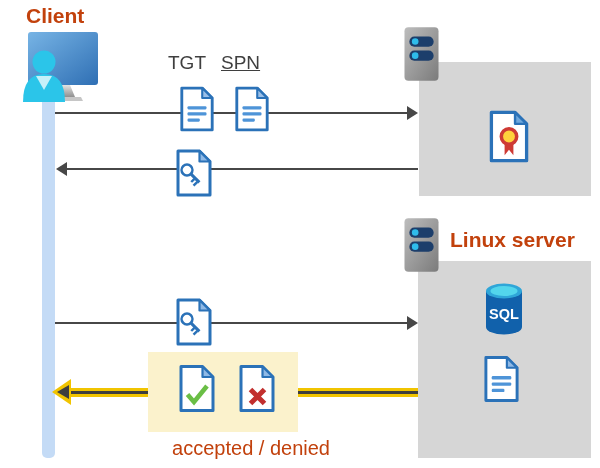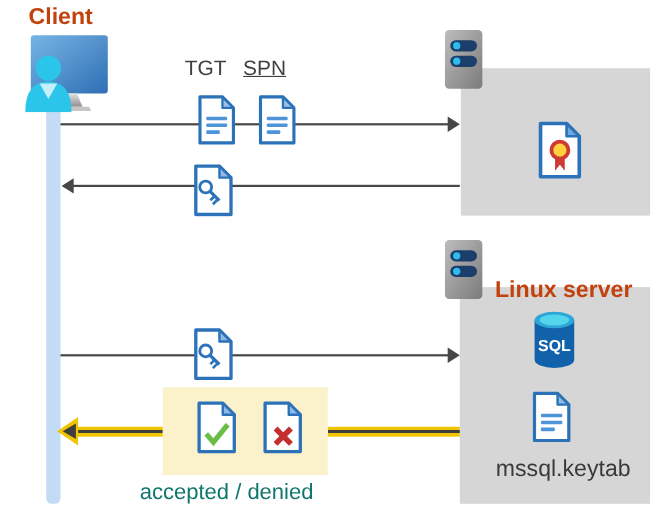--- a/index.html
+++ b/index.html
@@ -117,21 +117,21 @@
     <path d="M4 2 L25.5 2 L36 12.5 L36 46 L4 46 Z" fill="#fff" stroke="#2b72b8" stroke-width="3" stroke-linejoin="round"></path>
     <path d="M25.5 2 L25.5 12.5 L36 12.5 Z" fill="#8fb9e6" stroke="#2b72b8" stroke-width="2.2" stroke-linejoin="round"></path>
     <g transform="translate(13,21) rotate(45)" stroke="#2b72b8" fill="none">
       <circle cx="0" cy="0" r="5.4" stroke-width="2.6"></circle>
       <line x1="5.4" y1="0" x2="17.5" y2="0" stroke-width="3"></line>
       <line x1="11.5" y1="1" x2="11.5" y2="5.5" stroke-width="2.4"></line>
       <line x1="15.7" y1="1" x2="15.7" y2="6.5" stroke-width="2.4"></line>
     </g>
   </svg>
 
-  <div class="abs node-title" style="left:450px;top:227px;width:145px;margin-top:24px;">Linux server</div>
+  <div class="abs node-title" style="left:450px;top:227px;width:145px;">Linux server</div>
   <div class="abs gray-box" style="left:418px;top:261px;width:173px;height:197px;"></div>
 
   <svg class="abs icon" style="left:404px;top:217px;" width="35" height="56" viewBox="0 0 36 56">
     <rect x="0.5" y="0.5" width="35" height="55" rx="4" fill="url(#gServer)"></rect>
     <rect x="5.5" y="10" width="25" height="10.5" rx="5.2" fill="#1c3e6b"></rect>
     <circle cx="11.5" cy="15.2" r="3.4" fill="#2fbceb"></circle>
     <rect x="5.5" y="24.5" width="25" height="10.5" rx="5.2" fill="#1c3e6b"></rect>
     <circle cx="11.5" cy="29.7" r="3.4" fill="#2fbceb"></circle>
   </svg>
 
@@ -143,35 +143,34 @@
   </svg>
 
   <svg class="abs icon" style="left:482px;top:355px;" width="39" height="48" viewBox="0 0 40 48">
     <path d="M4 2 L25.5 2 L36 12.5 L36 46 L4 46 Z" fill="#fff" stroke="#2b72b8" stroke-width="3" stroke-linejoin="round"></path>
     <path d="M25.5 2 L25.5 12.5 L36 12.5 Z" fill="#8fb9e6" stroke="#2b72b8" stroke-width="2.2" stroke-linejoin="round"></path>
     <rect x="10" y="21" width="20" height="3.4" rx="1.2" fill="#4e94d8"></rect>
     <rect x="10" y="27.5" width="20" height="3.4" rx="1.2" fill="#4e94d8"></rect>
     <rect x="10" y="34" width="13" height="3.4" rx="1.2" fill="#4e94d8"></rect>
   </svg>
 
-  <div class="abs file-label" style="left:432px;top:415px;width:160px;">mssql.keytab</div>
 
   <div class="abs y-stripe" style="left:70px;top:388px;width:78px;"></div>
   <div class="abs y-stripe" style="left:298px;top:388px;width:120px;"></div>
   <div class="abs y-head-outer" style="left:52px;top:379px;"></div>
   <div class="abs y-head-inner" style="left:57px;top:385px;"></div>
 
   <div class="abs hl-box" style="left:148px;top:352px;width:150px;height:80px;"></div>
 
   <svg class="abs icon" style="left:177px;top:362px;" width="40" height="53" viewBox="0 0 40 48">
     <path d="M4 2 L25.5 2 L36 12.5 L36 46 L4 46 Z" fill="#fff" stroke="#2b72b8" stroke-width="3" stroke-linejoin="round"></path>
     <path d="M25.5 2 L25.5 12.5 L36 12.5 Z" fill="#8fb9e6" stroke="#2b72b8" stroke-width="2.2" stroke-linejoin="round"></path>
     <path d="M10.5 30 L17 37.5 L30 21.5" fill="none" stroke="#6abe45" stroke-width="4.6"></path>
   </svg>
   <svg class="abs icon" style="left:237px;top:362px;" width="40" height="53" viewBox="0 0 40 48">
     <path d="M4 2 L25.5 2 L36 12.5 L36 46 L4 46 Z" fill="#fff" stroke="#2b72b8" stroke-width="3" stroke-linejoin="round"></path>
     <path d="M25.5 2 L25.5 12.5 L36 12.5 Z" fill="#8fb9e6" stroke="#2b72b8" stroke-width="2.2" stroke-linejoin="round"></path>
     <path d="M13.5 25 L27.5 39 M27.5 25 L13.5 39" fill="none" stroke="#c22f2e" stroke-width="5"></path>
   </svg>
 
-  <div class="abs file-label" style="left:108px;top:437px;width:196px;color:#0f766e;font-size:20px;">accepted / denied</div>
+  <div class="abs file-label" style="left:134px;top:437px;width:196px;color:#c2410c;font-size:20px;text-align:right;">accepted / denied</div>
 
 </div>
 
 </body></html>

